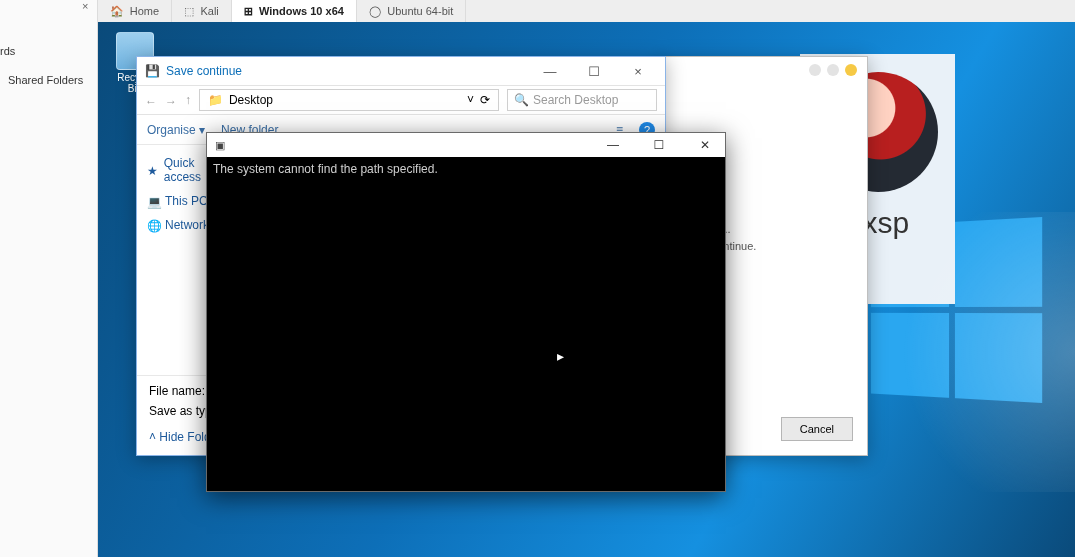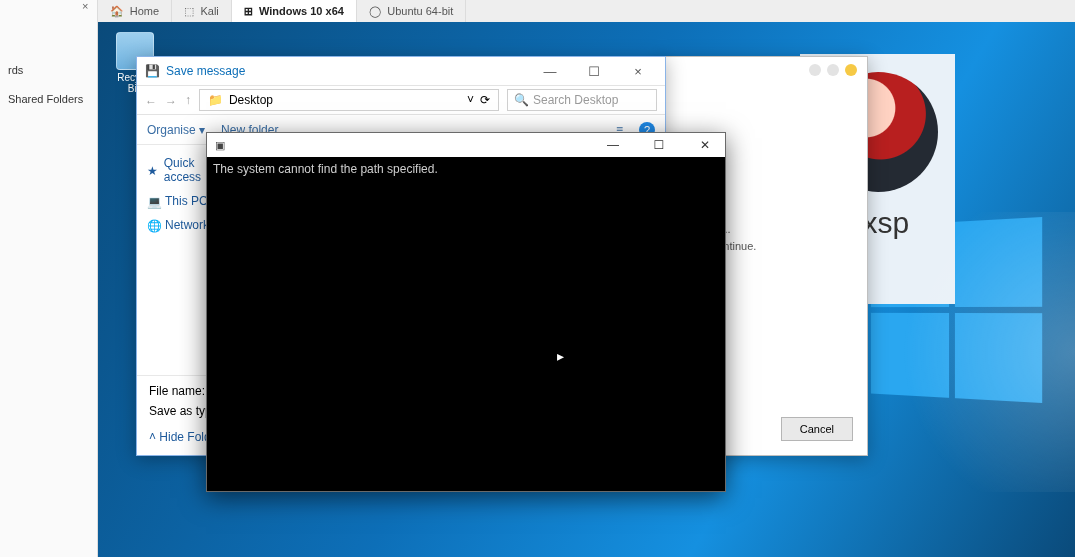--- a/index.html
+++ b/index.html
@@ -1,21 +1,21 @@
 <!DOCTYPE html>
 <html><head>
 <meta charset="utf-8">
 <style>
   * { margin: 0; padding: 0; box-sizing: border-box; font-family: "Segoe UI", Arial, sans-serif; }
   body { width: 1075px; height: 557px; overflow: hidden; background: #f0f0f0; position: relative; }
 
   
   .host-panel { position: absolute; left: 0; top: 0; width: 98px; height: 557px; background: #fafafa; border-right: 1px solid #dcdcdc; }
   .host-close { position: absolute; top: 0; left: 82px; font-size: 11px; color: #666; cursor: pointer; }
-  .host-item { font-size: 11px; color: #333; padding: 4px 8px; margin-top: 60px; }
+  .host-item { font-size: 11px; color: #333; padding: 4px 0; margin-top: 41px; }
   .host-item2 { font-size: 11px; color: #333; padding: 4px 8px; margin-top: 9px; }
 
   
   .tabbar { position: absolute; left: 98px; top: 0; right: 0; height: 22px; background: #eeeeee; display: flex; align-items: stretch; }
   .tab { display: flex; align-items: center; gap: 6px; padding: 0 12px; font-size: 11px; color: #555; border-right: 1px solid #dcdcdc; cursor: pointer; }
   .tab.active { background: #fff; font-weight: 600; color: #222; }
 
   
   .desktop { position: absolute; left: 98px; top: 22px; right: 0; bottom: 0; background: linear-gradient(120deg, #0a4a7a 0%, #0d6fb8 45%, #1590e0 70%, #0a4a7a 100%); overflow: hidden; }
   .desktop::after { content: ""; position: absolute; right: 0; top: 190px; width: 280px; height: 280px; background: radial-gradient(circle at right, rgba(255,255,255,0.25), transparent 55%); }
@@ -132,21 +132,21 @@
       <div>SETUP</div>
       <div>is loading...</div>
       <div>Please continue.</div>
     </div>
     <div class="btn">Cancel</div>
   </div>
 
   <div class="explorer">
     <div class="titlebar">
       <span>💾</span>
-      <span>Save message</span>
+      <span>Save continue</span>
       <span class="spacer"></span>
       <span class="wbtn">—</span>
       <span class="wbtn">☐</span>
       <span class="wbtn">×</span>
     </div>
     <div class="addr">
       <span class="nav">←</span>
       <span class="nav">→</span>
       <span class="nav">↑</span>
       <div class="path">

